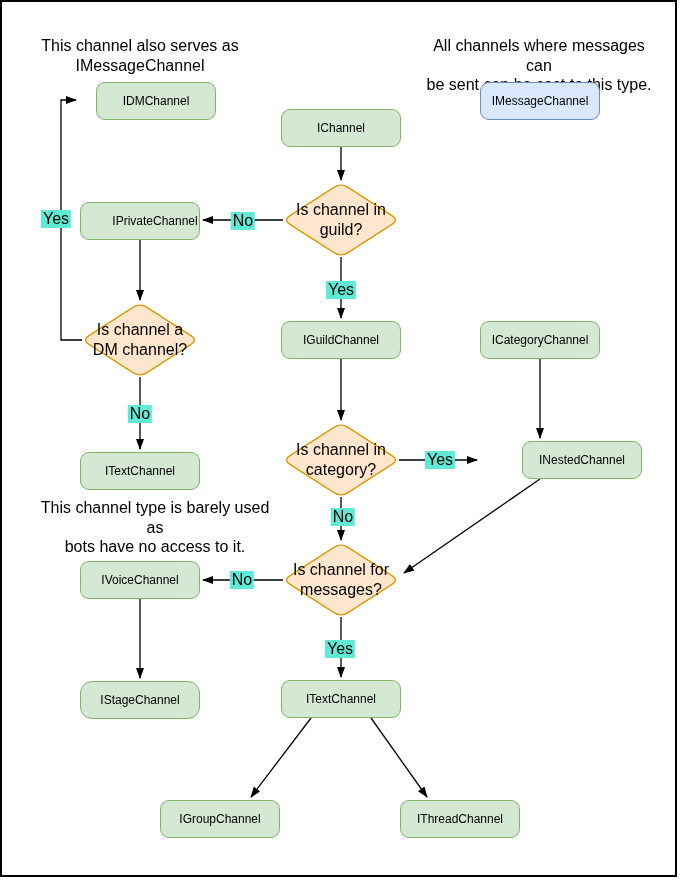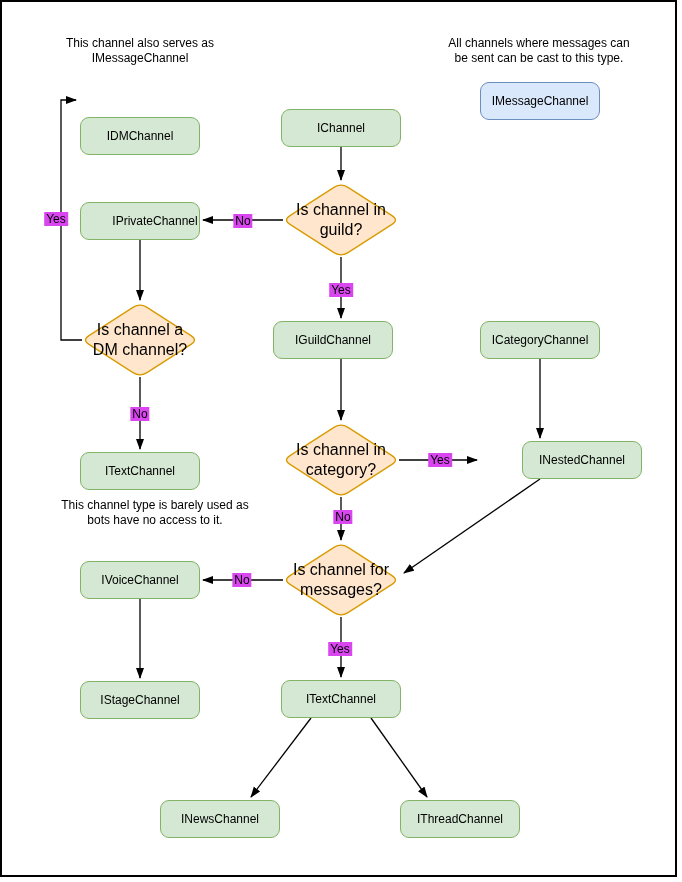--- a/index.html
+++ b/index.html
@@ -33,29 +33,29 @@
   .decision-label {
     position: absolute;
     width: 110px; height: 44px;
     display: flex; align-items: center; justify-content: center;
     font-size: 16px; text-align: center;
     white-space: pre-line; line-height: 1.25;
   }
   .note {
     position: absolute;
     width: 240px;
-    font-size: 12px; line-height: 1.22;
+    font-size: 16px; line-height: 1.22;
     text-align: center;
     white-space: pre-line;
   }
   .edge-label {
     position: absolute;
     transform: translate(-50%, -50%);
-    font-size: 12px; line-height: 1;
-    background: #d946ef;
+    font-size: 16px; line-height: 1;
+    background: #5eead4;
     padding: 1px 2px;
   }
 </style>
 </head>
 <body>
 
 <div class="frame"></div>
 
 <svg class="layer" width="682" height="882" viewBox="0 0 682 882">
   <defs>
@@ -91,32 +91,32 @@
   </g>
 </svg>
 
 <div class="note" style="left:20px; top:36px;">This channel also serves as
 IMessageChannel</div>
 <div class="note" style="left:419px; top:36px;">All channels where messages can
 be sent can be cast to this type.</div>
 <div class="note" style="left:35px; top:498px;">This channel type is barely used as
 bots have no access to it.</div>
 
-<div class="node" style="left:80px; top:82px;margin-top:35px;">IDMChannel</div>
+<div class="node" style="left:96px; top:82px;">IDMChannel</div>
 <div class="node" style="left:281px; top:82px;margin-top:27px;">IChannel</div>
 <div class="node blue" style="left:480px; top:82px;">IMessageChannel</div>
 <div class="node" style="left:80px; top:202px;padding-left:30px;">IPrivateChannel</div>
-<div class="node" style="left:273px; top:321px;">IGuildChannel</div>
+<div class="node" style="left:281px; top:321px;">IGuildChannel</div>
 <div class="node" style="left:480px; top:321px;">ICategoryChannel</div>
 <div class="node" style="left:80px; top:452px;">ITextChannel</div>
 <div class="node" style="left:480px; top:441px;margin-left:42px;">INestedChannel</div>
 <div class="node" style="left:80px; top:561px;">IVoiceChannel</div>
 <div class="node" style="left:281px; top:680px;">ITextChannel</div>
-<div class="node" style="left:80px; top:681px;">IStageChannel</div>
-<div class="node" style="left:160px; top:800px;">INewsChannel</div>
+<div class="node" style="left:80px; top:681px;border-radius:12px;">IStageChannel</div>
+<div class="node" style="left:160px; top:800px;">IGroupChannel</div>
 <div class="node" style="left:400px; top:800px;">IThreadChannel</div>
 
 <div class="decision-label" style="left:286px; top:198px;">Is channel in
 guild?</div>
 <div class="decision-label" style="left:85px; top:318px;">Is channel a
 DM channel?</div>
 <div class="decision-label" style="left:286px; top:438px;">Is channel in
 category?</div>
 <div class="decision-label" style="left:286px; top:558px;">Is channel for
 messages?</div>

